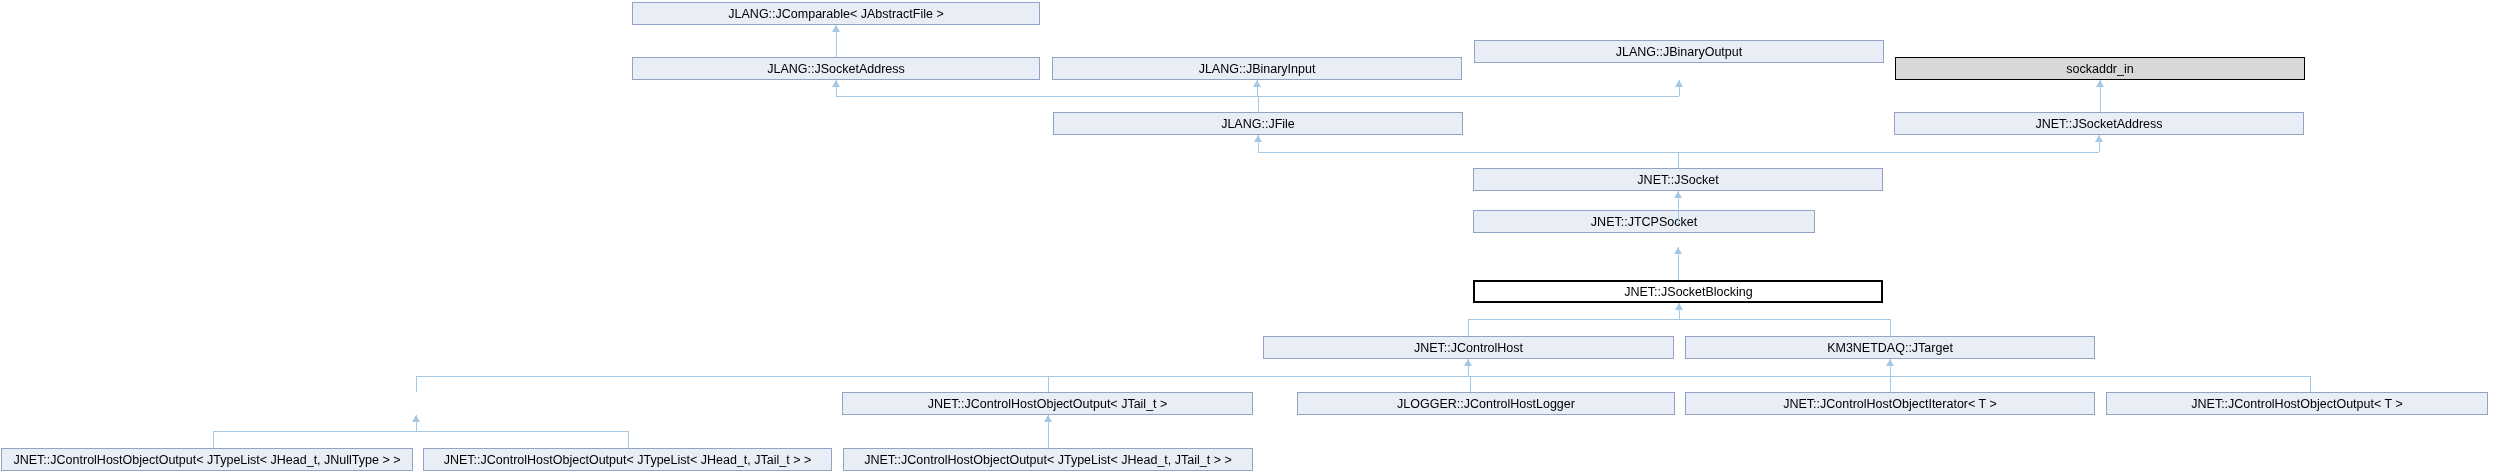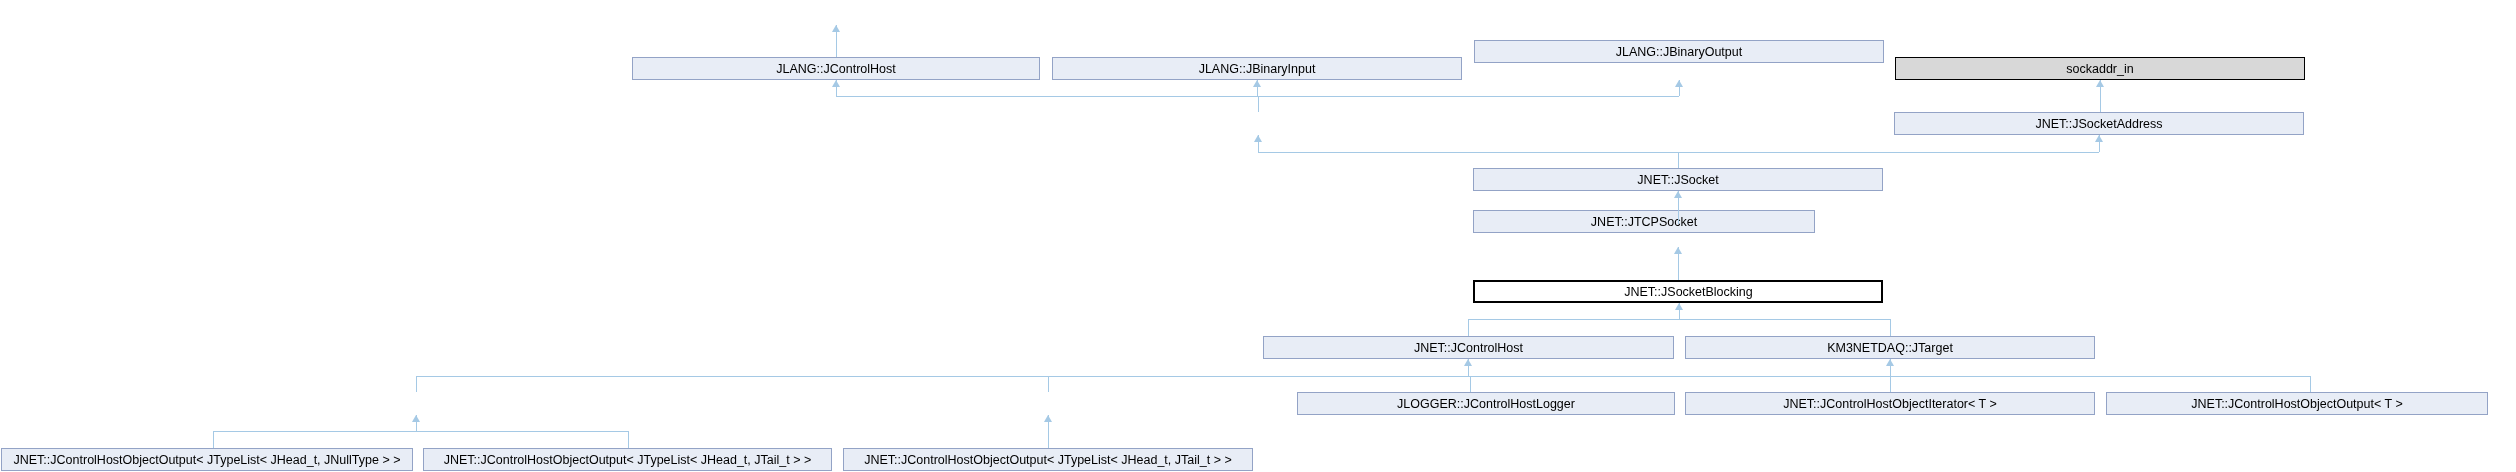--- a/index.html
+++ b/index.html
@@ -38,35 +38,38 @@
     position:absolute; width:0; height:0;
     border-left:4px solid transparent; border-right:4px solid transparent;
     border-bottom:7px solid var(--edge);
   }
 </style>
 </head>
 <body>
 
 <div id="canvas">
 
+  <div class="node" style="left:632px;top:2px;width:408px">JLANG::JComparable&lt; JAbstractFile &gt;</div>
 
-  <div class="node" style="left:632px;top:57px;width:408px">JLANG::JControlHost</div>
+  <div class="node" style="left:632px;top:57px;width:408px">JLANG::JSocketAddress</div>
   <div class="node" style="left:1052px;top:57px;width:410px">JLANG::JBinaryInput</div>
   <div class="node" style="left:1474px;top:40px;width:410px">JLANG::JBinaryOutput</div>
   <div class="node external" style="left:1895px;top:57px;width:410px">sockaddr_in</div>
 
+  <div class="node" style="left:1053px;top:112px;width:410px">JLANG::JFile</div>
   <div class="node" style="left:1894px;top:112px;width:410px">JNET::JSocketAddress</div>
 
   <div class="node" style="left:1473px;top:168px;width:410px">JNET::JSocket</div>
   <div class="node" style="left:1473px;top:210px;width:342px">JNET::JTCPSocket</div>
   <div class="node current" style="left:1473px;top:280px;width:410px">JNET::JSocketBlocking</div>
 
   <div class="node" style="left:1263px;top:336px;width:411px">JNET::JControlHost</div>
   <div class="node" style="left:1685px;top:336px;width:410px">KM3NETDAQ::JTarget</div>
 
+  <div class="node" style="left:842px;top:392px;width:411px">JNET::JControlHostObjectOutput&lt; JTail_t &gt;</div>
   <div class="node" style="left:1297px;top:392px;width:378px">JLOGGER::JControlHostLogger</div>
   <div class="node" style="left:1685px;top:392px;width:410px">JNET::JControlHostObjectIterator&lt; T &gt;</div>
   <div class="node" style="left:2106px;top:392px;width:382px">JNET::JControlHostObjectOutput&lt; T &gt;</div>
 
   <div class="node" style="left:1px;top:448px;width:412px">JNET::JControlHostObjectOutput&lt; JTypeList&lt; JHead_t, JNullType &gt; &gt;</div>
   <div class="node" style="left:423px;top:448px;width:409px">JNET::JControlHostObjectOutput&lt; JTypeList&lt; JHead_t, JTail_t &gt; &gt;</div>
   <div class="node" style="left:843px;top:448px;width:410px">JNET::JControlHostObjectOutput&lt; JTypeList&lt; JHead_t, JTail_t &gt; &gt;</div>
 
   <div class="arrow" style="left:832px;top:25px"></div>
   <div class="vline" style="left:836px;top:25px;height:32px"></div>

